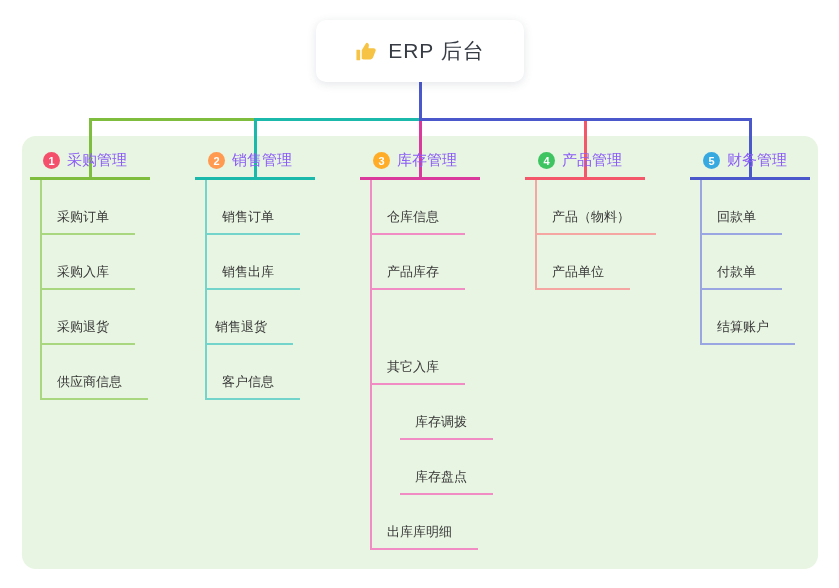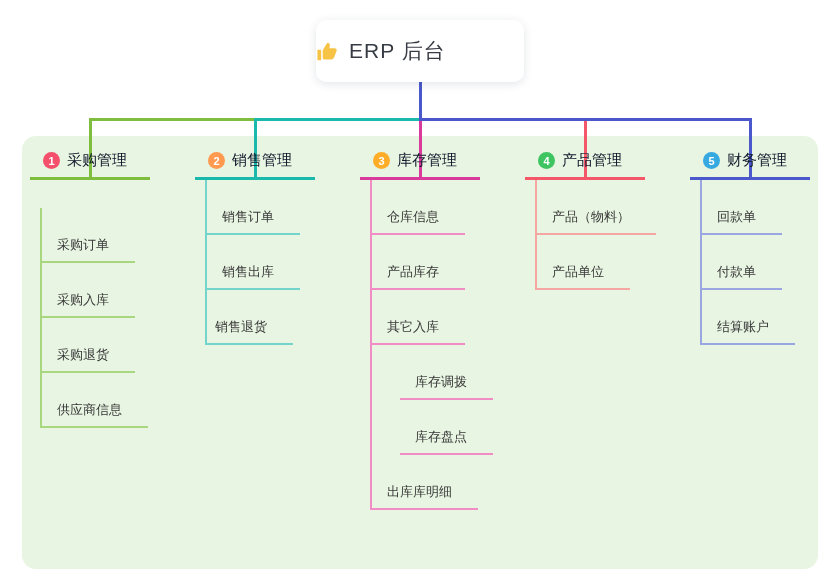--- a/index.html
+++ b/index.html
@@ -1,28 +1,28 @@
 <!DOCTYPE html>
 <html><head>
 <meta charset="utf-8">
 <style>
   html,body{margin:0;padding:0;background:#ffffff;}
   body{font-family:"Liberation Sans","DejaVu Sans",sans-serif;}
   .canvas{position:relative;width:839px;height:588px;background:#ffffff;overflow:hidden;}
   .panel{position:absolute;left:22px;top:136px;width:796px;height:433px;background:#e8f5e2;border-radius:14px;}
   .root-node{position:absolute;left:316px;top:20px;width:208px;height:62px;background:#ffffff;border-radius:10px;
-    box-shadow:0 2px 10px rgba(60,70,90,.14);display:flex;align-items:center;gap:10px;
+    box-shadow:0 2px 10px rgba(60,70,90,.14);display:flex;align-items:center;justify-content:center;gap:10px;
     font-size:21px;color:#373b44;font-weight:500;letter-spacing:1px;cursor:pointer;}
   .thumb{display:inline-flex;width:23px;height:23px;}
   .conn{position:absolute;}
   .branch{position:absolute;top:149px;width:120px;}
   .branch-header{display:flex;align-items:center;gap:7px;padding:2px 0 7px 13px;border-bottom:3px solid #999;cursor:pointer;}
   .badge{width:17px;height:17px;border-radius:50%;color:#fff;font-size:11px;font-weight:bold;
     display:flex;align-items:center;justify-content:center;flex:0 0 auto;}
-  .branch-label{font-size:15px;color:#0f172a;white-space:nowrap;}
+  .branch-label{font-size:15px;color:#8b5cf6;white-space:nowrap;}
   .branch-items{margin-left:10px;border-left:2px solid #ccc;width:max-content;}
   .item{width:max-content;padding:28px 26px 7px 15px;border-bottom:2px solid #ccc;font-size:13px;line-height:18px;
     color:#383838;white-space:nowrap;cursor:pointer;}
 </style>
 </head>
 <body>
 
 <div class="canvas">
   <div class="panel"></div>
   <div id="connectors">
@@ -43,47 +43,48 @@
       </svg>
     </span>
     <span>ERP 后台</span>
   </div>
   <div id="branches">
       <div class="branch" style="left: 30px;">
         <div class="branch-header" style="border-bottom-color: rgb(126, 189, 62);">
           <span class="badge" style="background: rgb(244, 80, 108);">1</span>
           <span class="branch-label">采购管理</span>
         </div>
-        <div class="branch-items" style="border-left-color: rgb(169, 215, 128); margin-top: 28px;">
+        <div class="branch-items" style="border-left-color: rgb(169, 215, 128);">
           <div class="item" style="border-bottom-color: rgb(169, 215, 128);">采购订单</div>
           <div class="item" style="border-bottom-color: rgb(169, 215, 128);">采购入库</div>
           <div class="item" style="border-bottom-color: rgb(169, 215, 128);">采购退货</div>
           <div class="item" style="border-bottom-color: rgb(169, 215, 128);">供应商信息</div>
         </div>
       </div>
       <div class="branch" style="left: 195px;">
         <div class="branch-header" style="border-bottom-color: rgb(27, 184, 172);">
           <span class="badge" style="background: rgb(255, 154, 80);">2</span>
           <span class="branch-label">销售管理</span>
         </div>
         <div class="branch-items" style="border-left-color: rgb(114, 212, 203);">
           <div class="item" style="border-bottom-color: rgb(114, 212, 203);">销售订单</div>
           <div class="item" style="border-bottom-color: rgb(114, 212, 203);">销售出库</div>
           <div class="item" style="border-bottom-color: rgb(114, 212, 203); padding-left: 8px;">销售退货</div>
+          <div class="item" style="border-bottom-color: rgb(114, 212, 203);">客户信息</div>
         </div>
       </div>
       <div class="branch" style="left: 360px;">
         <div class="branch-header" style="border-bottom-color: rgb(217, 58, 155);">
           <span class="badge" style="background: rgb(255, 172, 40);">3</span>
           <span class="branch-label">库存管理</span>
         </div>
         <div class="branch-items" style="border-left-color: rgb(242, 140, 196);">
           <div class="item" style="border-bottom-color: rgb(242, 140, 196);">仓库信息</div>
           <div class="item" style="border-bottom-color: rgb(242, 140, 196);">产品库存</div>
-          <div class="item" style="border-bottom-color: rgb(242, 140, 196);">其它入库</div>
+          <div class="item" style="border-bottom-color: rgb(242, 140, 196); margin-top: 40px;">其它入库</div>
           <div class="item" style="border-bottom-color: rgb(242, 140, 196); margin-left: 28px;">库存调拨</div>
           <div class="item" style="border-bottom-color: rgb(242, 140, 196); margin-left: 28px;">库存盘点</div>
           <div class="item" style="border-bottom-color: rgb(242, 140, 196);">出库库明细</div>
         </div>
       </div>
       <div class="branch" style="left: 525px;">
         <div class="branch-header" style="border-bottom-color: rgb(244, 86, 106);">
           <span class="badge" style="background: rgb(62, 197, 97);">4</span>
           <span class="branch-label">产品管理</span>
         </div>

